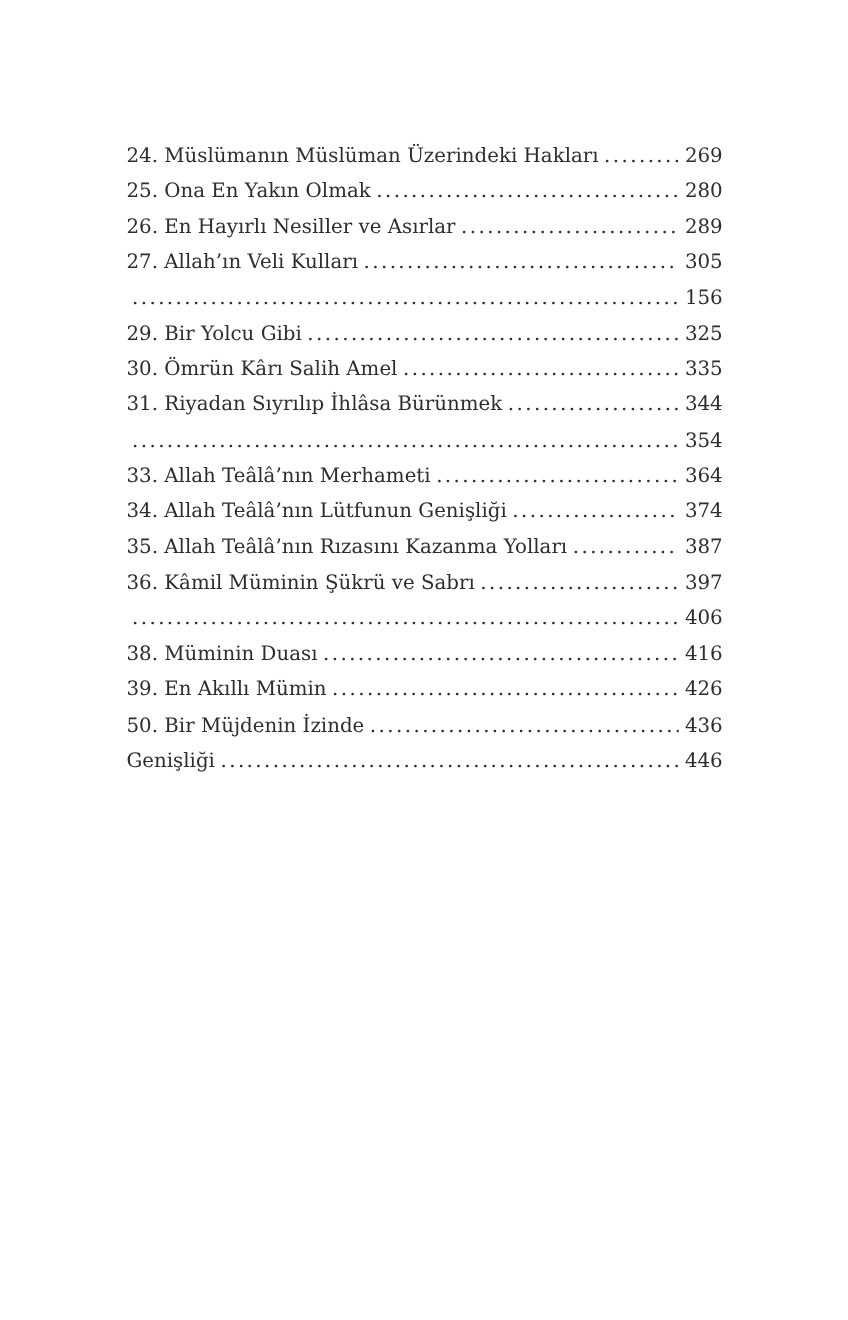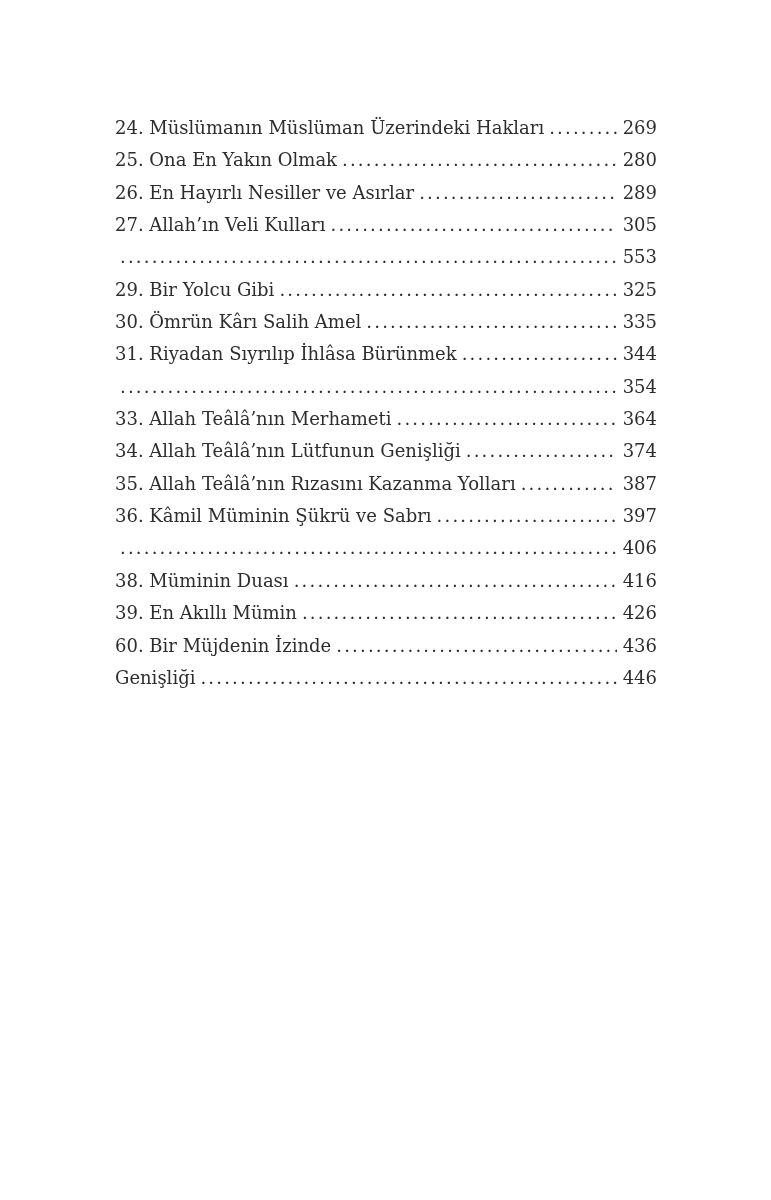--- a/index.html
+++ b/index.html
@@ -16,21 +16,21 @@
   }
   .page {
     position: relative;
     width: 771px;
     height: 1200px;
     background: #ffffff;
   }
   .toc {
     position: absolute;
     left: 115px;
-    top: 112px;
+    top: 126px;
     width: 542px;
   }
   .toc-row {
     display: flex;
     align-items: baseline;
     height: 32.35px;
     line-height: 32.35px;
     font-size: 18px;
   }
   .toc-label {
@@ -77,21 +77,21 @@
   </div>
 
   <div class="toc-row">
     <span class="toc-label">27. Allah’ın Veli Kulları</span>
     <span class="toc-leader"><span class="dots">................................................................................................................................................................</span></span>
     <span class="toc-page">305</span>
   </div>
 
   <div class="toc-row">
     <span class="toc-leader"><span class="dots">................................................................................................................................................................</span></span>
-    <span class="toc-page">553</span>
+    <span class="toc-page">156</span>
   </div>
 
   <div class="toc-row">
     <span class="toc-label">29. Bir Yolcu Gibi</span>
     <span class="toc-leader"><span class="dots">................................................................................................................................................................</span></span>
     <span class="toc-page">325</span>
   </div>
 
   <div class="toc-row">
     <span class="toc-label">30. Ömrün Kârı Salih Amel</span>
@@ -145,21 +145,21 @@
     <span class="toc-page">416</span>
   </div>
 
   <div class="toc-row">
     <span class="toc-label">39. En Akıllı Mümin</span>
     <span class="toc-leader"><span class="dots">................................................................................................................................................................</span></span>
     <span class="toc-page">426</span>
   </div>
 
   <div class="toc-row">
-    <span class="toc-label">60. Bir Müjdenin İzinde</span>
+    <span class="toc-label">50. Bir Müjdenin İzinde</span>
     <span class="toc-leader"><span class="dots">................................................................................................................................................................</span></span>
     <span class="toc-page">436</span>
   </div>
 
   <div class="toc-row">
     <span class="toc-label">Genişliği</span>
     <span class="toc-leader"><span class="dots">................................................................................................................................................................</span></span>
     <span class="toc-page">446</span>
   </div>
 </div>

